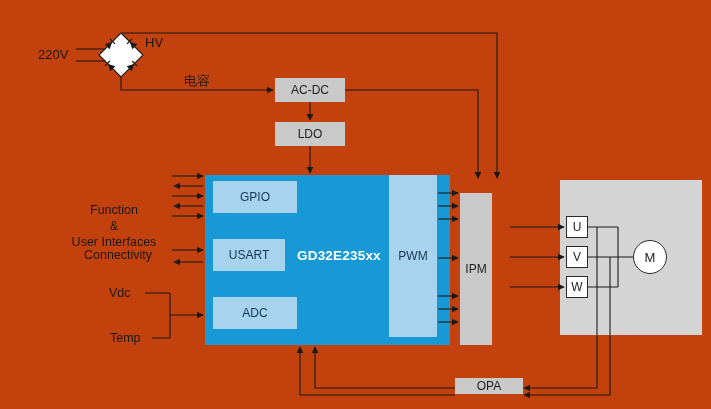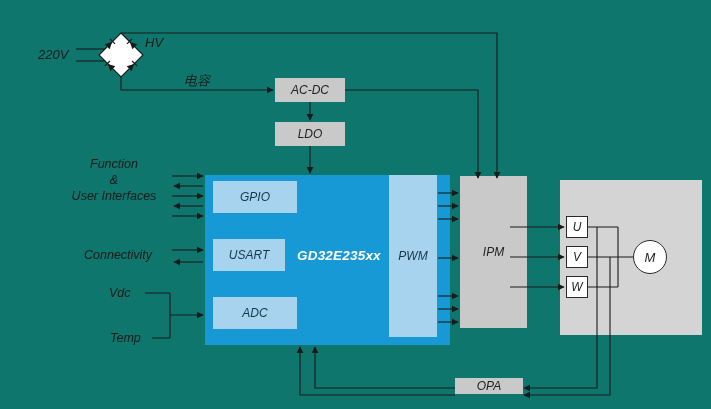--- a/index.html
+++ b/index.html
@@ -1,30 +1,30 @@
 <!DOCTYPE html>
 <html style="--mcu-blue: #1699d4; --inner-blue: #a7d3ee; --block-gray: #c9c9c9; --motor-gray: #d4d4d4; --line: #1a1a1a;"><head>
 <meta charset="utf-8">
 <title>GD32E235xx Motor Control Block Diagram</title>
 <style>
   * { margin:0; padding:0; box-sizing:border-box; }
   html,body { background:#ffffff; }
   body { font-family:"Liberation Sans","DejaVu Sans",sans-serif; color:#1a1a1a; }
-  .canvas { position:relative; width:711px; height:409px; background:#0f766e; overflow:hidden;font-style:italic; }
+  .canvas { position:relative; width:711px; height:409px; background:#c2410c; overflow:hidden; }
   .lines { position:absolute; left:0; top:0; z-index:5; pointer-events:none; }
   .block { position:absolute; display:flex; align-items:center; justify-content:center;
            font-size:12px; color:#222; z-index:2; }
   .gray { background:var(--block-gray,#c9c9c9); }
   .motor-gray { background:var(--motor-gray,#d4d4d4); z-index:1; }
   .blue-main { background:var(--mcu-blue,#1699d4); z-index:1; }
   .blue-inner { background:var(--inner-blue,#a7d3ee); color:#15374e; }
   .mcu-title { position:absolute; z-index:3; color:#ffffff; font-weight:bold;
                font-size:13.5px; text-align:left; letter-spacing:.2px; }
   .label { position:absolute; font-size:12.5px; color:#1a1a1a; z-index:2; white-space:nowrap; }
-  .fn { line-height:16px; white-space:normal; }
+  .fn { line-height:16px; white-space:normal;margin-top:46px; }
   .phase-box { width:22px; height:22px; background:#ffffff; border:1px solid #2a2a2a; font-size:12px; }
   .motor-circle { width:34px; height:34px; background:#ffffff; border:1.2px solid #2a2a2a;
                   border-radius:50%; font-size:13px; }
 </style>
 </head>
 <body>
 
 <div class="canvas">
 
   <svg class="lines" width="711" height="409" viewBox="0 0 711 409">
@@ -110,21 +110,21 @@
   <div class="block gray" style="left:275px;top:78px;width:70px;height:24px">AC-DC</div>
   <div class="block gray" style="left:275px;top:122px;width:70px;height:24px">LDO</div>
 
   <div class="block blue-main" style="left:205px;top:175px;width:245px;height:170px"></div>
   <div class="block blue-inner" style="left:213px;top:181px;width:84px;height:32px">GPIO</div>
   <div class="block blue-inner" style="left:213px;top:239px;width:72px;height:32px">USART</div>
   <div class="block blue-inner" style="left:213px;top:297px;width:84px;height:32px">ADC</div>
   <div class="block blue-inner" style="left:389px;top:175px;width:48px;height:162px">PWM</div>
   <div class="mcu-title" style="left:297px;top:248px;width:92px">GD32E235xx</div>
 
-  <div class="block gray" style="left:460px;top:176px;width:67px;height:152px">IPM</div>
+  <div class="block gray" style="left:460px;top:193px;width:32px;height:152px">IPM</div>
 
   <div class="block motor-gray" style="left:560px;top:180px;width:142px;height:155px"></div>
   <div class="block phase-box" style="left:566px;top:216px">U</div>
   <div class="block phase-box" style="left:566px;top:246px">V</div>
   <div class="block phase-box" style="left:566px;top:276px">W</div>
   <div class="block motor-circle" style="left:633px;top:240px">M</div>
 
   <div class="block gray" style="left:455px;top:378px;width:68px;height:16px">OPA</div>
 
   <div class="label fn" style="left:58px;top:156px;width:112px;text-align:center">

